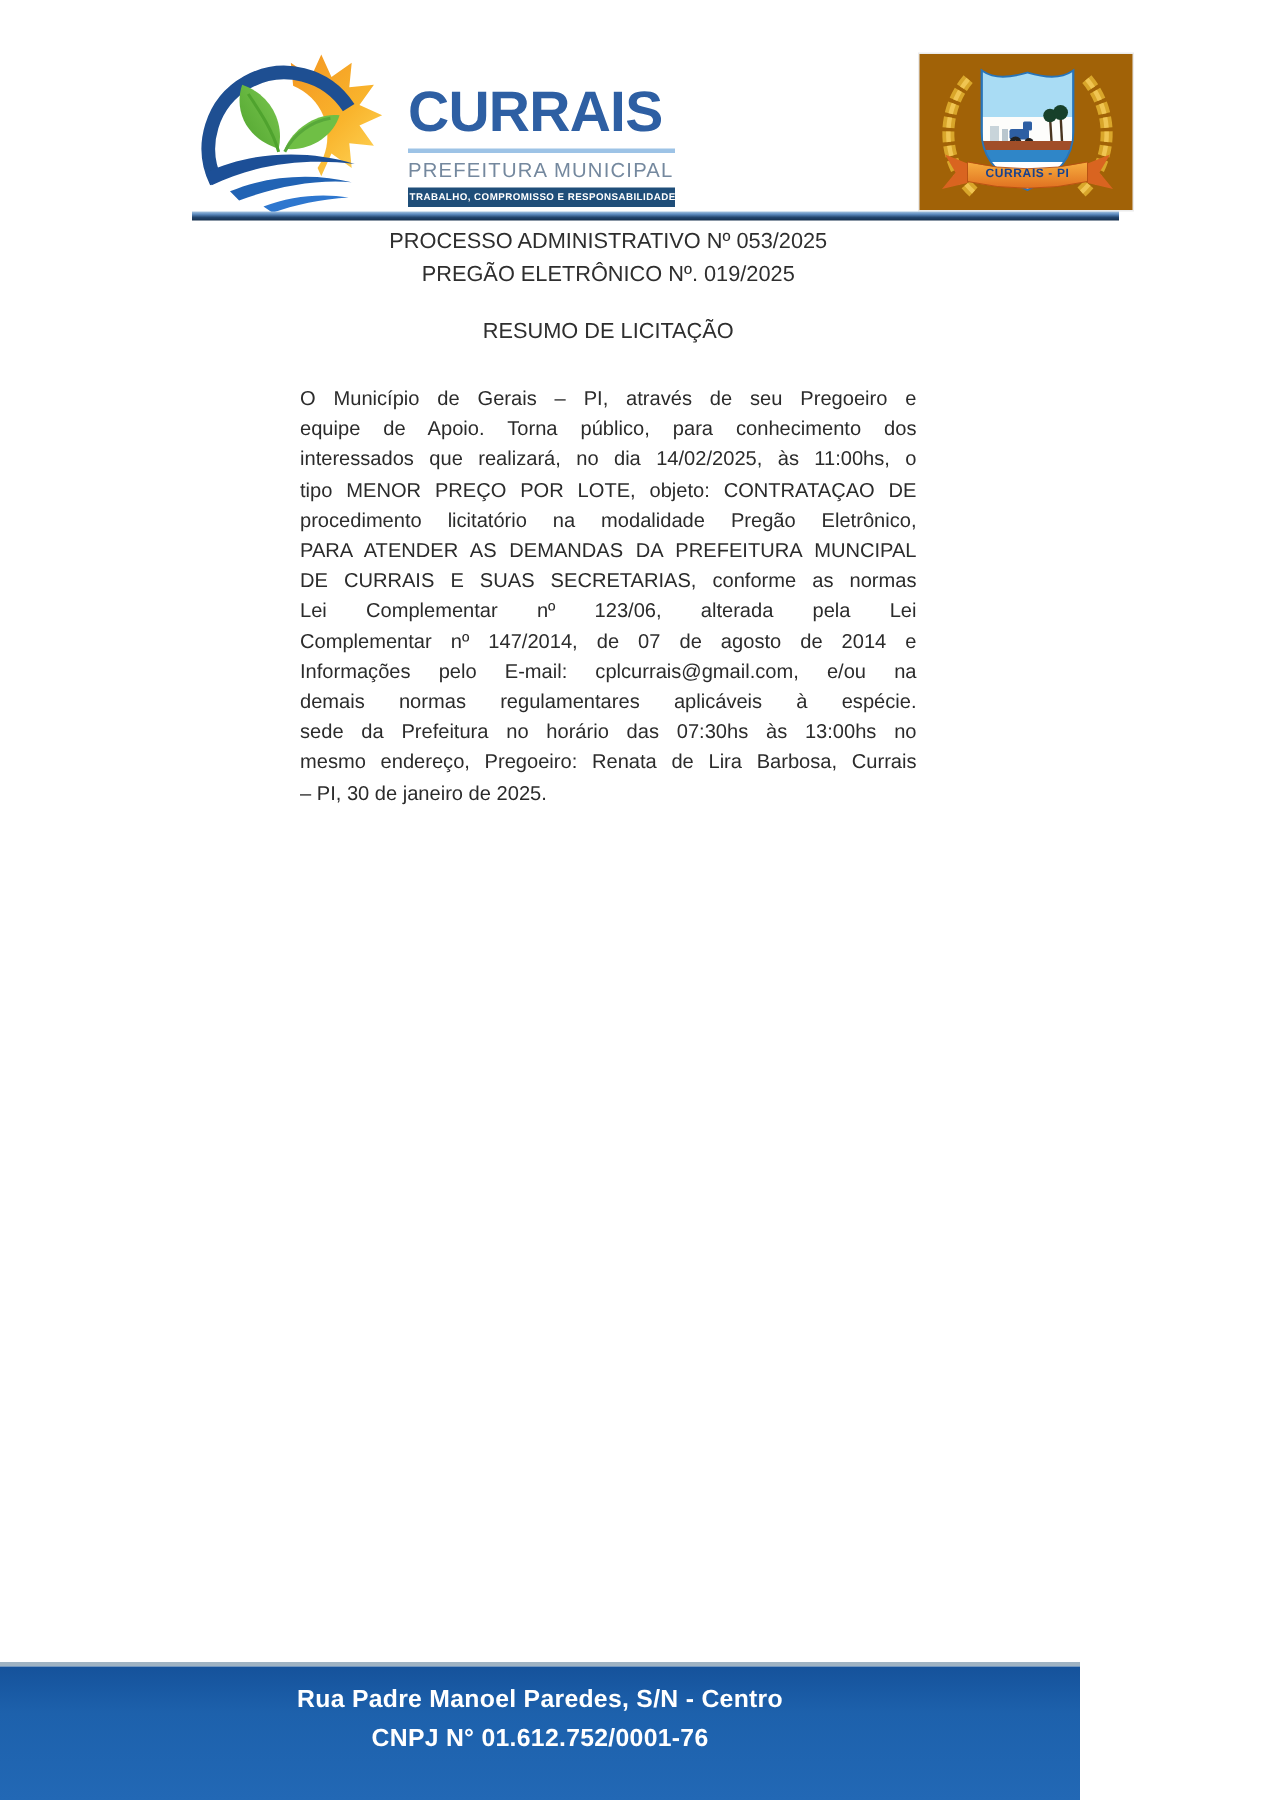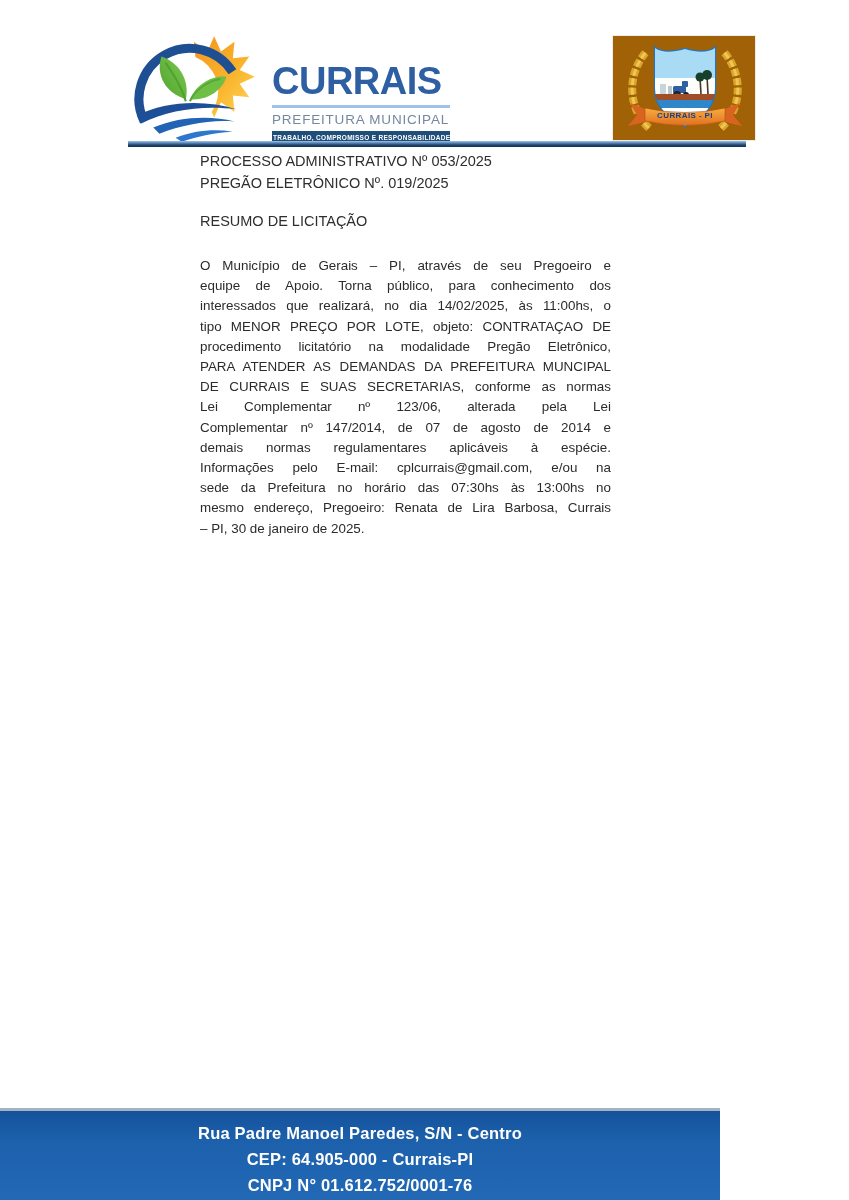--- a/index.html
+++ b/index.html
@@ -7,21 +7,21 @@
   body { font-family: "Liberation Sans", sans-serif; }
   .page {
     position: relative;
     width: 849px; height: 1200px;
     background: #ffffff;
     overflow: hidden;
     margin: 0 auto;
   }
 
   
-  .logo { position: absolute; left: 131px; top: 30px; display: flex; align-items: flex-end; }
+  .logo { position: absolute; left: 131px; top: 30px; display: flex; align-items: center; }
   .logo-icon { width: 140px; height: 114px; display: block; }
   .logo-text { width: 178px; margin-left: 1px; margin-top: 20px; }
   .logo-name {
     font-size: 38px; font-weight: 800; letter-spacing: -0.5px; line-height: 1;
     color: #2E5FA3; padding-bottom: 5px; border-bottom: 3px solid #9DC3E6;
   }
   .logo-sub {
     margin-top: 4px; font-size: 13.5px; letter-spacing: 0.8px;
     color: #74889E; white-space: nowrap;
   }
@@ -43,21 +43,21 @@
 
   
   .rule {
     position: absolute; left: 128px; top: 141px; width: 618px; height: 6px;
     background: linear-gradient(180deg, #A6C4E0 0%, #5E8CC0 30%, #23466F 65%, #16304E 100%);
   }
 
   
   .titles {
     position: absolute; left: 200px; top: 150px; width: 411px;
-    text-align: left; color: #2E2E2E; font-size: 14.5px;
+    text-align: center; color: #2E2E2E; font-size: 14.5px;
   }
   .title { line-height: 22px; }
   .subtitle { margin-top: 16px; }
 
   
   .doc-body {
     position: absolute; left: 200px; top: 256px; width: 411px;
     font-size: 13.4px; line-height: 20.2px; color: #2B2B2B;
   }
   .doc-line { text-align: justify; text-align-last: justify; }
@@ -163,29 +163,28 @@
   <section class="doc-body">
       <div class="doc-line">O Município de Gerais – PI, através de seu Pregoeiro e</div>
       <div class="doc-line">equipe de Apoio. Torna público, para conhecimento dos</div>
       <div class="doc-line">interessados que realizará, no dia 14/02/2025, às 11:00hs, o</div>
       <div class="doc-line">tipo MENOR PREÇO POR LOTE, objeto: CONTRATAÇAO DE</div>
       <div class="doc-line">procedimento licitatório na modalidade Pregão Eletrônico,</div>
       <div class="doc-line">PARA ATENDER AS DEMANDAS DA PREFEITURA MUNCIPAL</div>
       <div class="doc-line">DE CURRAIS E SUAS SECRETARIAS, conforme as normas</div>
       <div class="doc-line">Lei Complementar nº 123/06, alterada pela Lei</div>
       <div class="doc-line">Complementar nº 147/2014, de 07 de agosto de 2014 e</div>
+      <div class="doc-line">Informações pelo E-mail: cplcurrais@gmail.com, e/ou na</div>
       <div class="doc-line">demais normas regulamentares aplicáveis à espécie.</div>
-      <div class="doc-line">Informações pelo E-mail: cplcurrais@gmail.com, e/ou na</div>
       <div class="doc-line">sede da Prefeitura no horário das 07:30hs às 13:00hs no</div>
       <div class="doc-line">mesmo endereço, Pregoeiro: Renata de Lira Barbosa, Currais</div>
       <div class="doc-line">– PI, 30 de janeiro de 2025.</div>
     </section>
 
   <footer class="footer">
     <div class="footer-strip"></div>
     <div class="footer-band">
       <div class="footer-line">Rua Padre Manoel Paredes, S/N - Centro</div>
-      <div class="footer-line">CEP: 64.905-000 - Currais-PI</div>
       <div class="footer-line">CNPJ N° 01.612.752/0001-76</div>
     </div>
   </footer>
 
 </div>
 
 </body></html>

